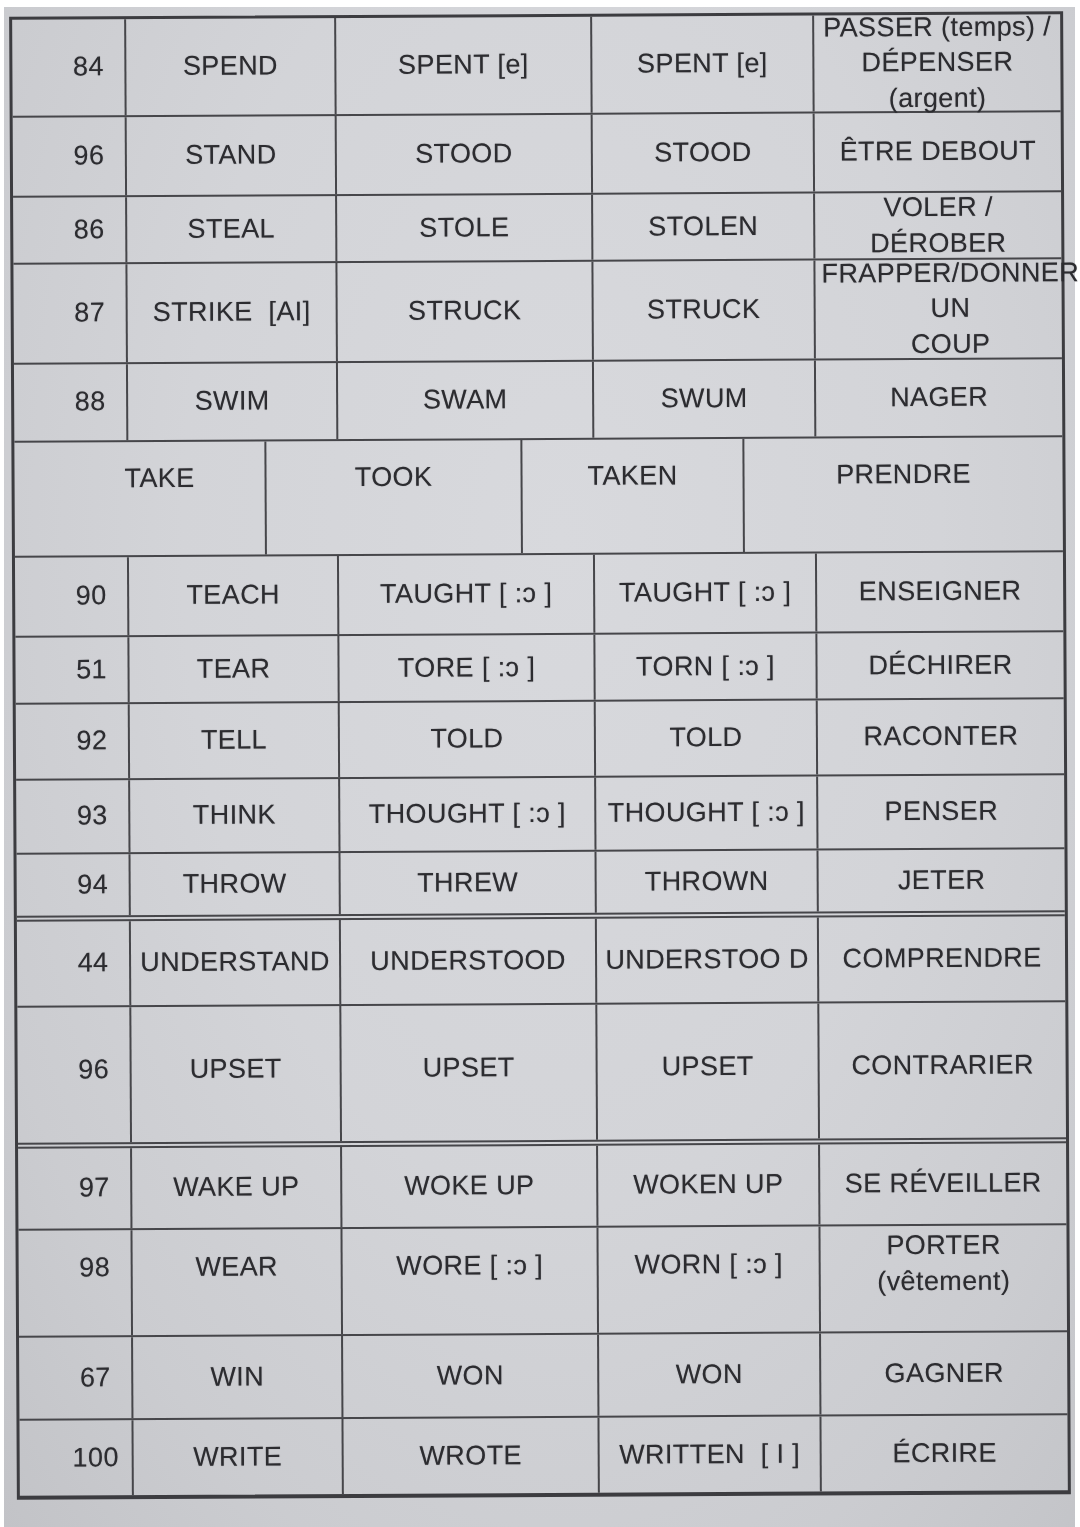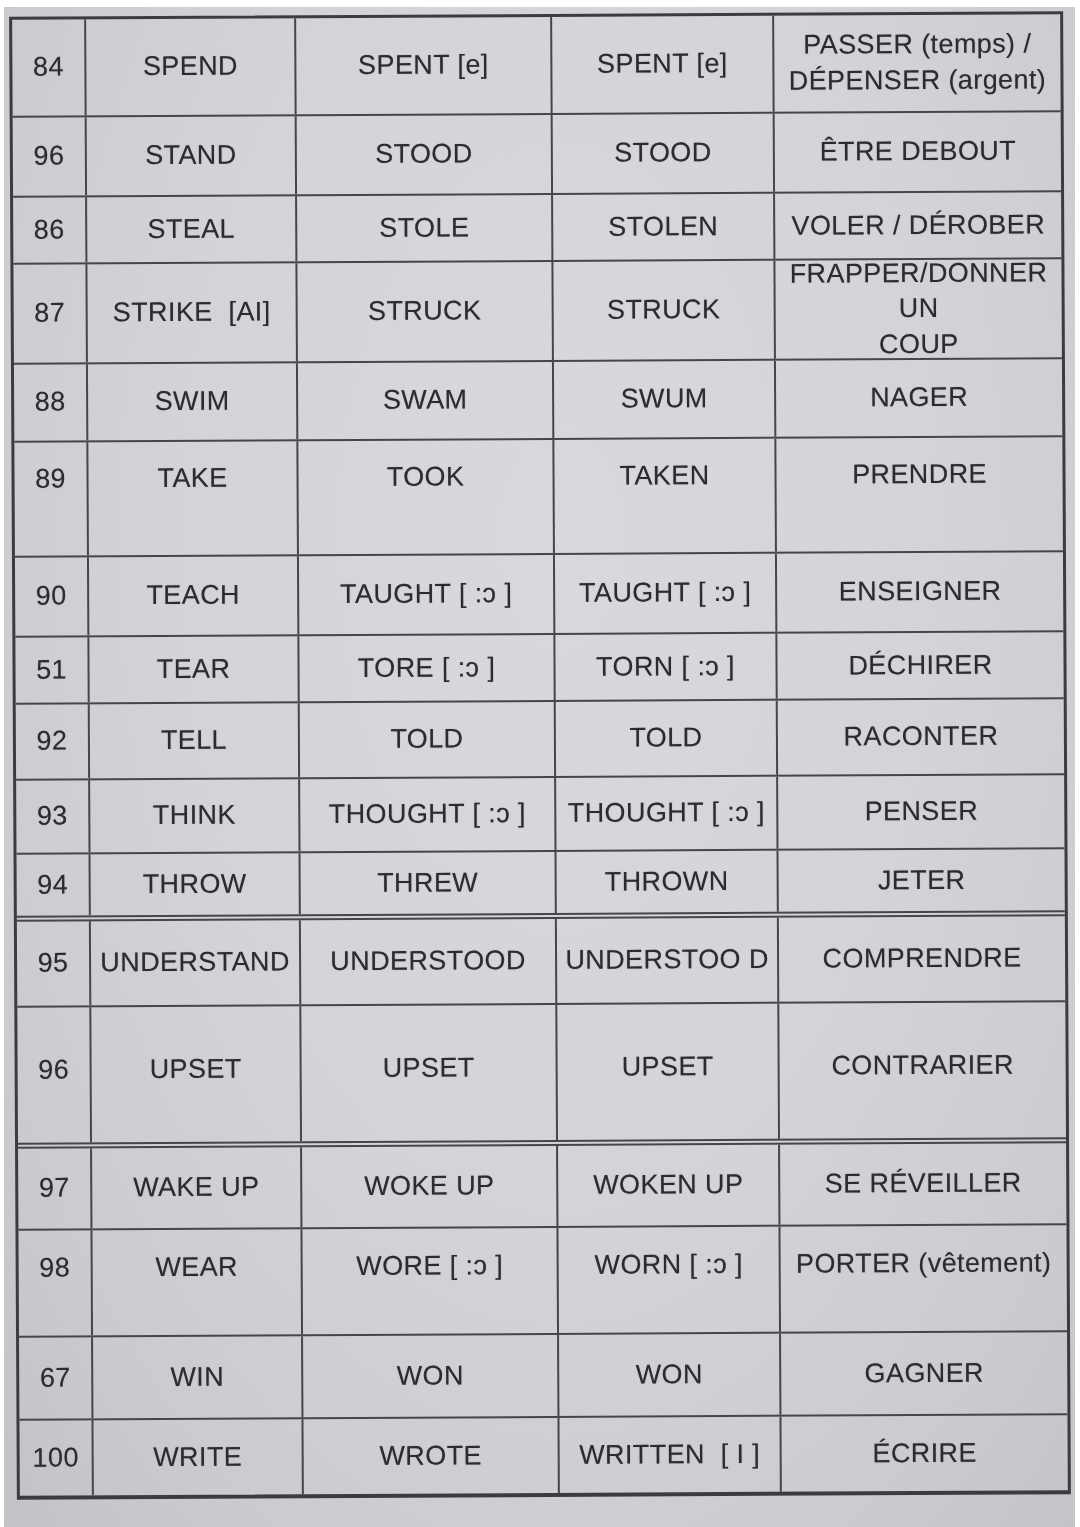--- a/index.html
+++ b/index.html
@@ -58,21 +58,21 @@
     text-align:center;
     border-left:2px solid #46464a;
     font-size:27px;
     line-height:1.32;
     letter-spacing:0.4px;
     color:#2c2c30;
     text-shadow:0 0 1px rgba(44,44,48,0.45);
     white-space:pre-wrap;
     padding:2px 6px;
   }
-  .cell:first-child{border-left:none;}
+  .cell:first-child{border-left:none;margin-left:40px;}
   .c-num{width:72px;flex:none;}
   .c-base{width:210px;flex:none;}
   .c-past{width:256px;flex:none;}
   .c-part{width:222px;flex:none;}
   .c-fr{flex:1;}
 </style>
 </head>
 <body>
 
 <div class="photo">
@@ -113,21 +113,20 @@
 
   <div class="row">
     <div class="cell c-num">88</div>
     <div class="cell c-base">SWIM</div>
     <div class="cell c-past">SWAM</div>
     <div class="cell c-part">SWUM</div>
     <div class="cell c-fr">NAGER</div>
   </div>
 
   <div class="row">
-    <div class="cell c-num">89</div>
     <div class="cell c-base">TAKE</div>
     <div class="cell c-past">TOOK</div>
     <div class="cell c-part">TAKEN</div>
     <div class="cell c-fr">PRENDRE</div>
   </div>
 
   <div class="row">
     <div class="cell c-num">90</div>
     <div class="cell c-base">TEACH</div>
     <div class="cell c-past">TAUGHT [ :ɔ ]</div>
@@ -161,21 +160,21 @@
 
   <div class="row">
     <div class="cell c-num">94</div>
     <div class="cell c-base">THROW</div>
     <div class="cell c-past">THREW</div>
     <div class="cell c-part">THROWN</div>
     <div class="cell c-fr">JETER</div>
   </div>
 
   <div class="row">
-    <div class="cell c-num">95</div>
+    <div class="cell c-num">44</div>
     <div class="cell c-base">UNDERSTAND</div>
     <div class="cell c-past">UNDERSTOOD</div>
     <div class="cell c-part">UNDERSTOO D</div>
     <div class="cell c-fr">COMPRENDRE</div>
   </div>
 
   <div class="row">
     <div class="cell c-num">96</div>
     <div class="cell c-base">UPSET</div>
     <div class="cell c-past">UPSET</div>

